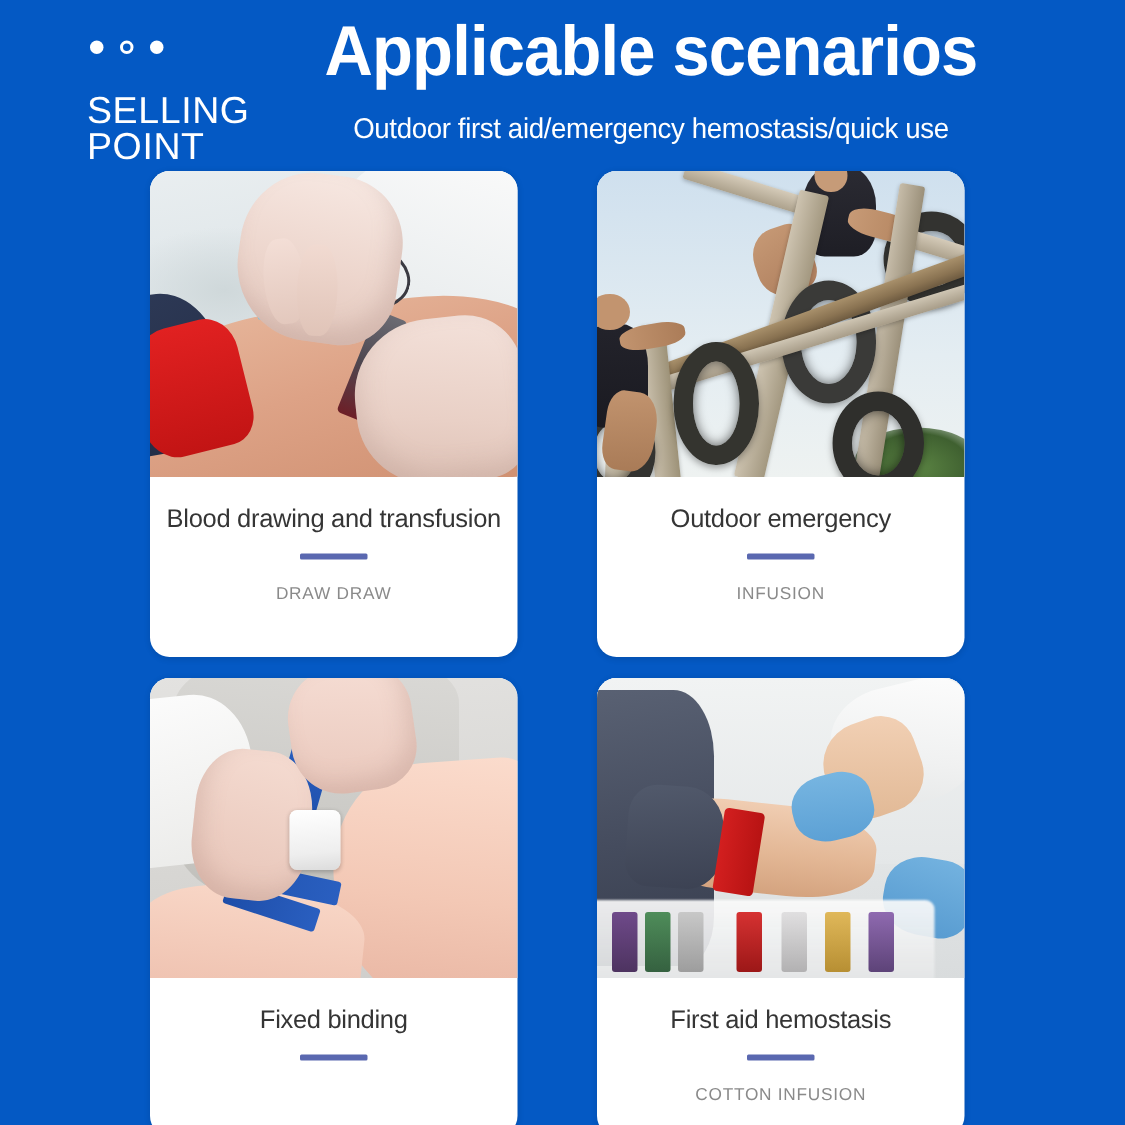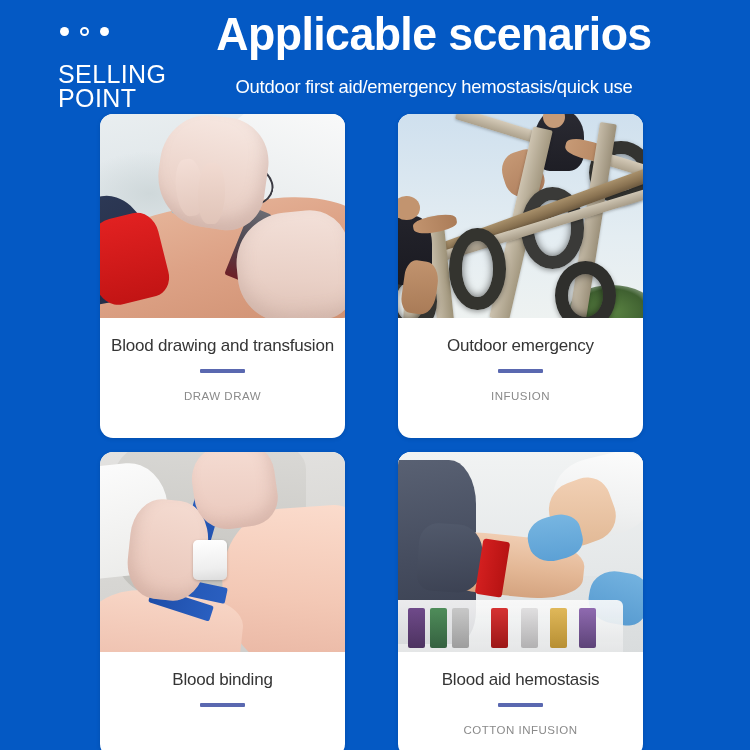--- a/index.html
+++ b/index.html
@@ -392,21 +392,21 @@
     <div class="leg2"></div>
     <div class="strap-a"></div>
     <div class="strap-b"></div>
     <div class="strap-c"></div>
     <div class="strap-d"></div>
     <div class="hand-l"></div>
     <div class="hand-r"></div>
     <div class="buckle"></div>
   </div>
   <div class="card-body">
-    <div class="card-title">Blood binding</div>
+    <div class="card-title">Fixed binding</div>
     <div class="card-divider"></div>
   </div>
 </div>
 
 <div class="card c4">
   <div class="card-photo p4">
     <div class="wall"></div>
     <div class="arm-nurse"></div>
     <div class="forearm"></div>
     <div class="torso"></div>
@@ -418,17 +418,17 @@
     <div class="tray"></div>
     <div class="v v1"></div>
     <div class="v v2"></div>
     <div class="v v3"></div>
     <div class="v v4"></div>
     <div class="v v5"></div>
     <div class="v v6"></div>
     <div class="v v7"></div>
   </div>
   <div class="card-body">
-    <div class="card-title">Blood aid hemostasis</div>
+    <div class="card-title">First aid hemostasis</div>
     <div class="card-divider"></div>
     <div class="card-sub">COTTON INFUSION</div>
   </div>
 </div>
 
 </body></html>

